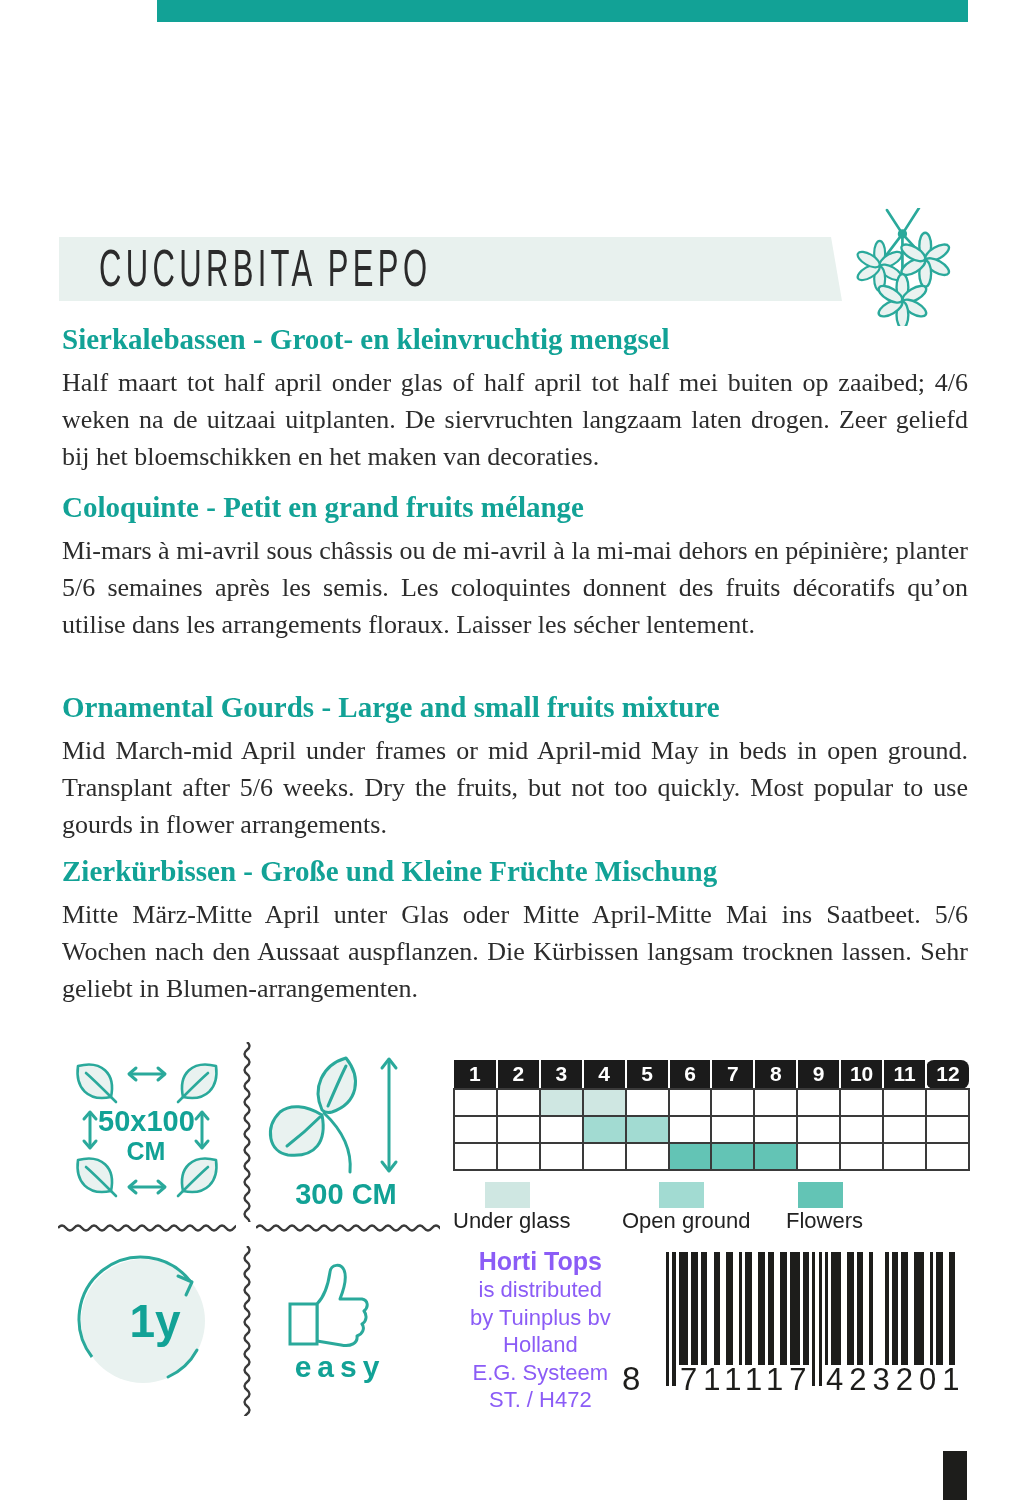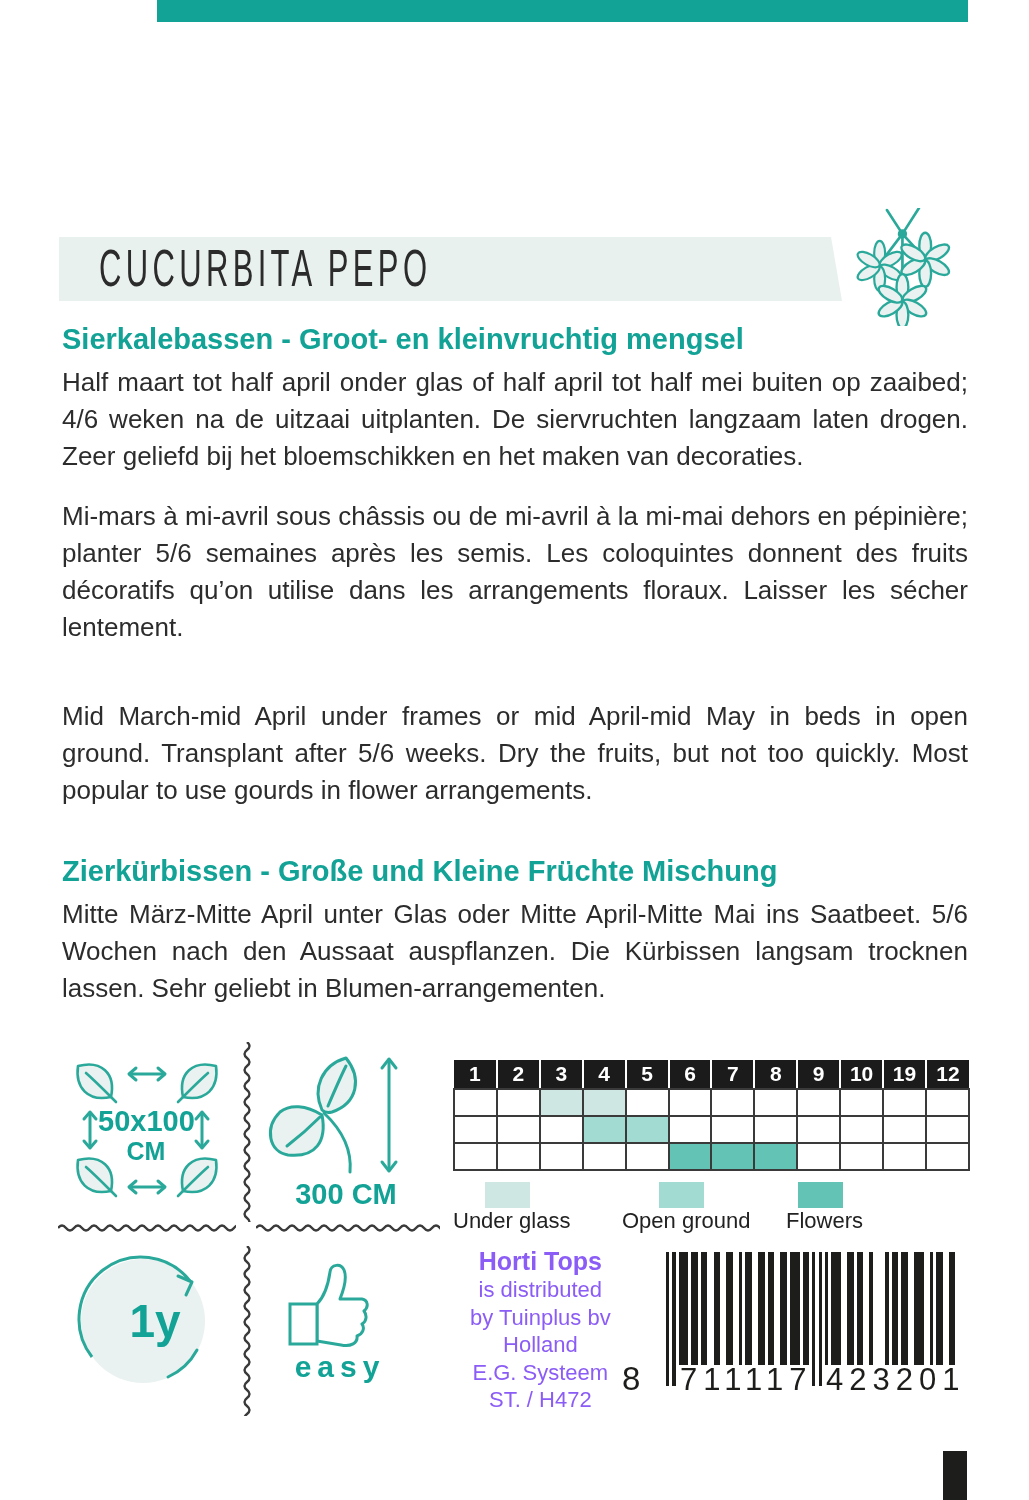--- a/index.html
+++ b/index.html
@@ -20,40 +20,40 @@
     position:absolute;left:59px;top:237px;width:783px;height:64px;background:#e8f1ee;
     clip-path:polygon(0 0,98.6% 0,100% 100%,0 100%);
     display:flex;align-items:center;
   }
   .species-name{
     display:inline-block;margin-left:40px;font-size:50px;letter-spacing:7px;color:#2b2b2b;
     transform:scale(0.62,1.02);transform-origin:left center;white-space:nowrap;font-weight:500;
   }
   .flower-bouquet{position:absolute;left:852px;top:208px;}
   
-  .lang-section{position:absolute;left:62px;width:906px;}
+  .lang-section{position:absolute;left:62px;width:906px;font-family:Liberation Serif, serif;}
   .lang-section h2{margin:0;font-size:29px;line-height:34px;font-weight:bold;color:var(--teal);}
   .lang-section p{margin:8px 0 0 0;font-size:26px;line-height:37px;color:var(--ink);text-align:justify;}
   
   .icon-label{position:absolute;color:var(--teal);font-weight:bold;text-align:center;}
   .spacing-label{left:98px;top:1106px;width:96px;font-size:29px;line-height:30px;}
   .spacing-label .unit{font-size:25px;}
   .height-label{left:292px;top:1178px;width:108px;font-size:29px;}
   .cycle-label{left:84px;top:1294px;width:142px;font-size:46px;text-align:center;}
   .easy-label{left:288px;top:1350px;width:104px;font-size:30px;letter-spacing:6px;}
   
   #calendar-table{
     position:absolute;left:453px;top:1060px;width:517px;border-collapse:collapse;table-layout:fixed;
   }
   #calendar-table th{
     background:#1b1b1b;color:#ffffff;font-size:21px;font-weight:bold;height:28px;
     border-left:2px solid #ffffff;border-right:2px solid #ffffff;border-bottom:2px solid #3a3a3a;padding:0;
   }
   #calendar-table th:first-child{border-left:none;}
-  #calendar-table th:last-child{border-right:none;}
+  #calendar-table th:last-child{border-right:none;border-radius:8px;}
   #calendar-table td{border:2px solid #3a3a3a;height:25px;padding:0;background:#ffffff;}
   
   .legend-item{position:absolute;top:1182px;display:flex;align-items:center;flex-direction:column;}
   .legend-swatch{width:45px;height:26px;margin-right:9px;flex:none;}
   .legend-label{font-size:22px;color:#222222;white-space:nowrap;}
   
   .distributor{position:absolute;left:470px;top:1246px;color:#8b5cf6;text-align:center;}
   .distributor .dist-name{font-size:25px;font-weight:bold;line-height:30px;}
   .distributor .dist-line{font-size:22px;line-height:27.5px;}
   
@@ -113,23 +113,25 @@
           <ellipse cx="0" cy="-14" rx="6" ry="13.5" transform="rotate(300)" fill="var(--light-fill)" stroke="var(--icon-teal)" stroke-width="2.4"></ellipse>
         </g>
       </g>
   </svg>
 
   <section class="lang-section" style="top:322px">
     <h2>Sierkalebassen - Groot- en kleinvruchtig mengsel</h2>
     <p>Half maart tot half april onder glas of half april tot half mei buiten op zaaibed; 4/6 weken na de uitzaai uitplanten. De siervruchten langzaam laten drogen. Zeer geliefd bij het bloemschikken en het maken van decoraties.</p>
   </section>
   <section class="lang-section" style="top:490px">
+    <h2>Coloquinte - Petit en grand fruits mélange</h2>
     <p>Mi-mars à mi-avril sous châssis ou de mi-avril à la mi-mai dehors en pépinière; planter 5/6 semaines après les semis. Les coloquintes donnent des fruits décoratifs qu’on utilise dans les arrangements floraux. Laisser les sécher lentement.</p>
   </section>
   <section class="lang-section" style="top:690px">
+    <h2>Ornamental Gourds - Large and small fruits mixture</h2>
     <p>Mid March-mid April under frames or mid April-mid May in beds in open ground. Transplant after 5/6 weeks. Dry the fruits, but not too quickly. Most popular to use gourds in flower arrangements.</p>
   </section>
   <section class="lang-section" style="top:854px">
     <h2>Zierkürbissen - Große und Kleine Früchte Mischung</h2>
     <p>Mitte März-Mitte April unter Glas oder Mitte April-Mitte Mai ins Saatbeet. 5/6 Wochen nach den Aussaat auspflanzen. Die Kürbissen langsam trocknen lassen. Sehr geliebt in Blumen-arrangementen.</p>
   </section>
 
   <svg style="position:absolute;left:62px;top:1048px" width="170" height="170" viewBox="0 0 170 170">
     <defs>
       <g id="leaf">
@@ -203,21 +205,21 @@
           <th>1</th>
           <th>2</th>
           <th>3</th>
           <th>4</th>
           <th>5</th>
           <th>6</th>
           <th>7</th>
           <th>8</th>
           <th>9</th>
           <th>10</th>
-          <th>19</th>
+          <th>11</th>
           <th>12</th>
         </tr>
       </thead>
       <tbody>
         <tr>
           <td></td>
           <td></td>
           <td style="background: rgb(207, 231, 226);"></td>
           <td style="background: rgb(207, 231, 226);"></td>
           <td></td>

